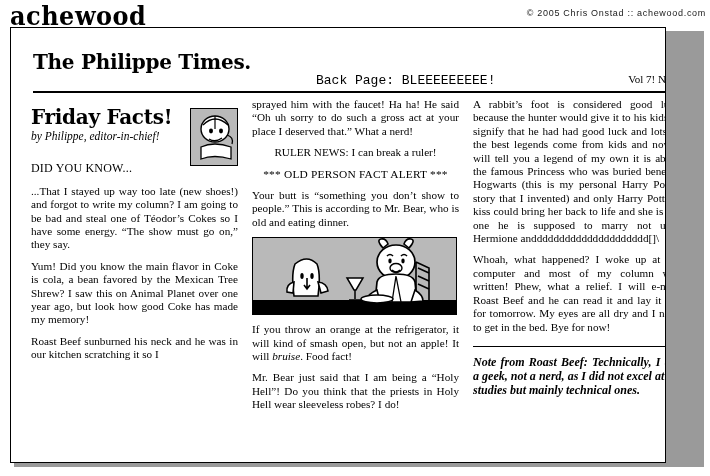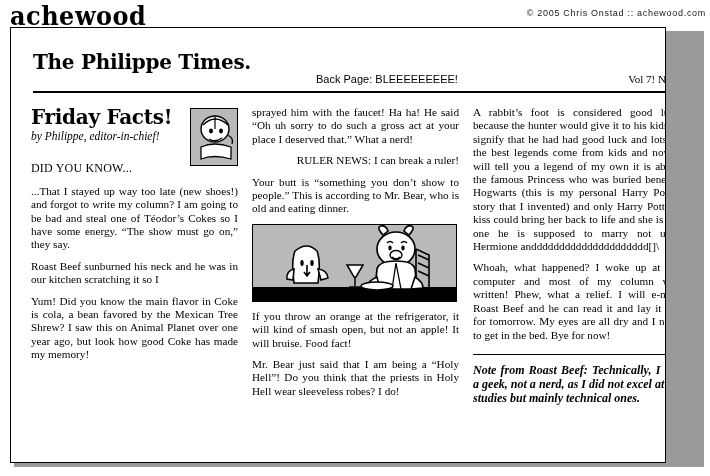--- a/index.html
+++ b/index.html
@@ -80,22 +80,22 @@
     font-family: "DejaVu Serif", serif;
     font-weight: bold;
     font-size: 20px;
     letter-spacing: -0.3px;
     white-space: nowrap;
   }
   .masthead-mid {
     position: absolute;
     left: 305px;
     top: 45px;
-    font-family: Liberation Sans, sans-serif;
-    font-size: 11px;
+    font-family: Liberation Mono, monospace;
+    font-size: 13px;
     white-space: nowrap;
   }
   .masthead-right {
     position: absolute;
     right: 13px;
     top: 45px;
     font-family: Liberation Serif, serif;
     font-size: 11px;
     white-space: nowrap;
   }
@@ -121,21 +121,21 @@
   .col {
     width: 207px;
     position: relative;
     font-size: 11.2px;
     line-height: 13.4px;
     text-align: justify;
     -webkit-hyphens: none;
     hyphens: none;
   }
   .col p {
-    margin: 8px 0 8px 0;
+    margin: 0 0 8px 0;
   }
 
   
   .headline-row {
     position: relative;
     min-height: 64px;
   }
   .headline {
     font-family: "DejaVu Serif", serif;
     font-weight: bold;
@@ -204,21 +204,21 @@
     width: 100%;
   }
   .note {
     font-weight: bold;
     font-style: italic;
     font-size: 12px;
     line-height: 14px;
     text-align: justify;
     margin: 0;
   }
-  .ital { }
+  .ital { font-style: italic; }
 </style>
 </head>
 <body>
 
 <div class="topstrip">
   <div class="logo">achewood</div>
   <div class="copyright">© 2005 Chris Onstad :: achewood.com</div>
 </div>
 
 <div class="sheet-shadow"></div>
@@ -248,27 +248,28 @@
             <path d="M18 30 Q24 34 31 29" fill="none" stroke="#000" stroke-width="1.3"></path>
             <path d="M10 38 Q23 32 40 38 L40 50 Q23 45 10 50 Z" fill="#ffffff" stroke="#000" stroke-width="1.3"></path>
             <path d="M36 26 q7 2 5 9" fill="none" stroke="#000" stroke-width="1.3"></path>
           </svg>
         </div>
         <div class="headline">Friday Facts!</div>
         <div class="byline">by Philippe, editor-in-chief!</div>
         <div class="didyouknow">DID YOU KNOW...</div>
       </div>
       <p>...That I stayed up way too late (new shoes!) and forgot to write my column? I am going to be bad and steal one of Téodor’s Cokes so I have some energy. “The show must go on,” they say.</p>
+      <p>Yum! Did you know the main flavor in Coke is cola, a bean favored by the Mexican Tree Shrew? I saw this on Animal Planet over one year ago, but look how good Coke has made my memory!</p>
       <p>Roast Beef sunburned his neck and he was in our kitchen scratching it so I</p>
-      <p>Yum! Did you know the main flavor in Coke is cola, a bean favored by the Mexican Tree Shrew? I saw this on Animal Planet over one year ago, but look how good Coke has made my memory!</p>
     </div>
 
     <div class="col">
       <p>sprayed him with the faucet! Ha ha! He said “Oh uh sorry to do such a gross act at your place I deserved that.” What a nerd!</p>
-      <p style="text-align:right;">RULER NEWS: I can break a ruler!</p>
+      <p style="text-align:center;">RULER NEWS: I can break a ruler!</p>
+      <p class="center-line">*** OLD PERSON FACT ALERT ***</p>
       <p>Your butt is “something you don’t show to people.” This is according to Mr. Bear, who is old and eating dinner.</p>
 
       <div class="comic">
         <svg width="203" height="76" viewBox="0 0 203 76" xmlns="http://www.w3.org/2000/svg">
           <rect x="0" y="0" width="203" height="76" fill="#b9b9b9"></rect>
 
           <rect x="0" y="62" width="203" height="14" fill="#000"></rect>
 
           <g>
             <path d="M42 26 q12 -10 22 0 q4 10 1 32 l-24 0 q-3 -22 1 -32 z" fill="#ffffff" stroke="#000" stroke-width="1.6"></path>

